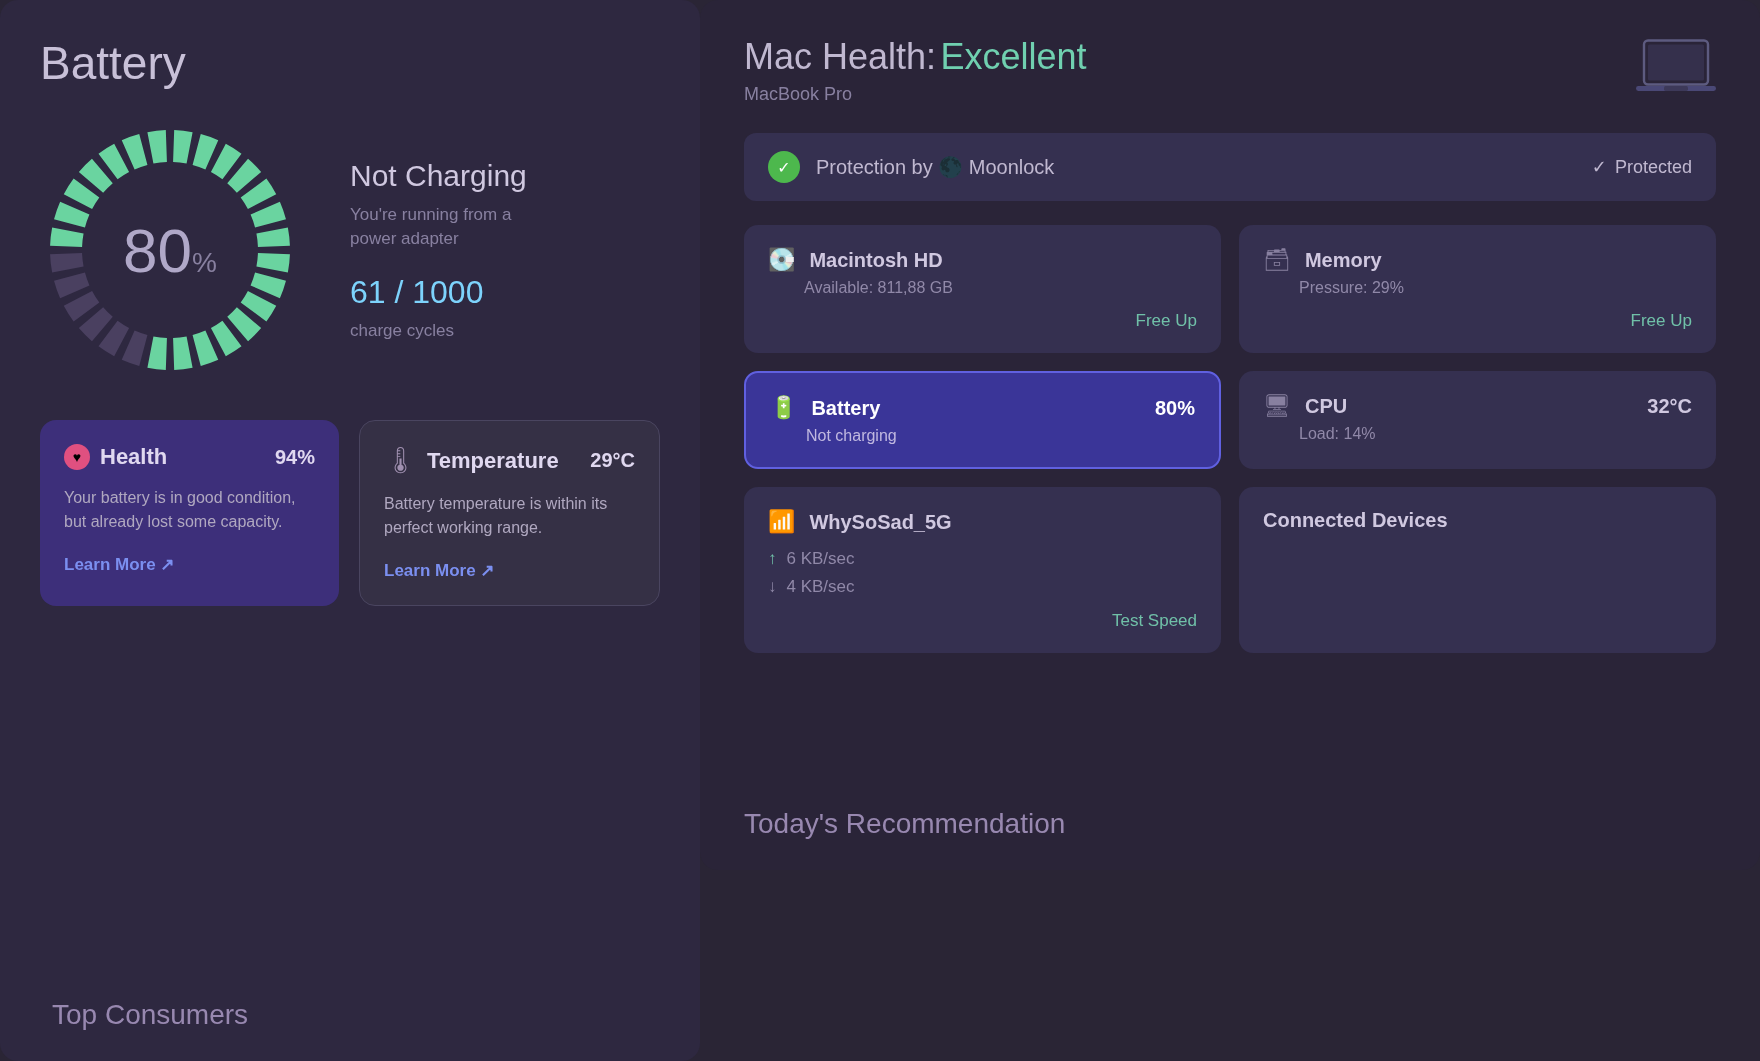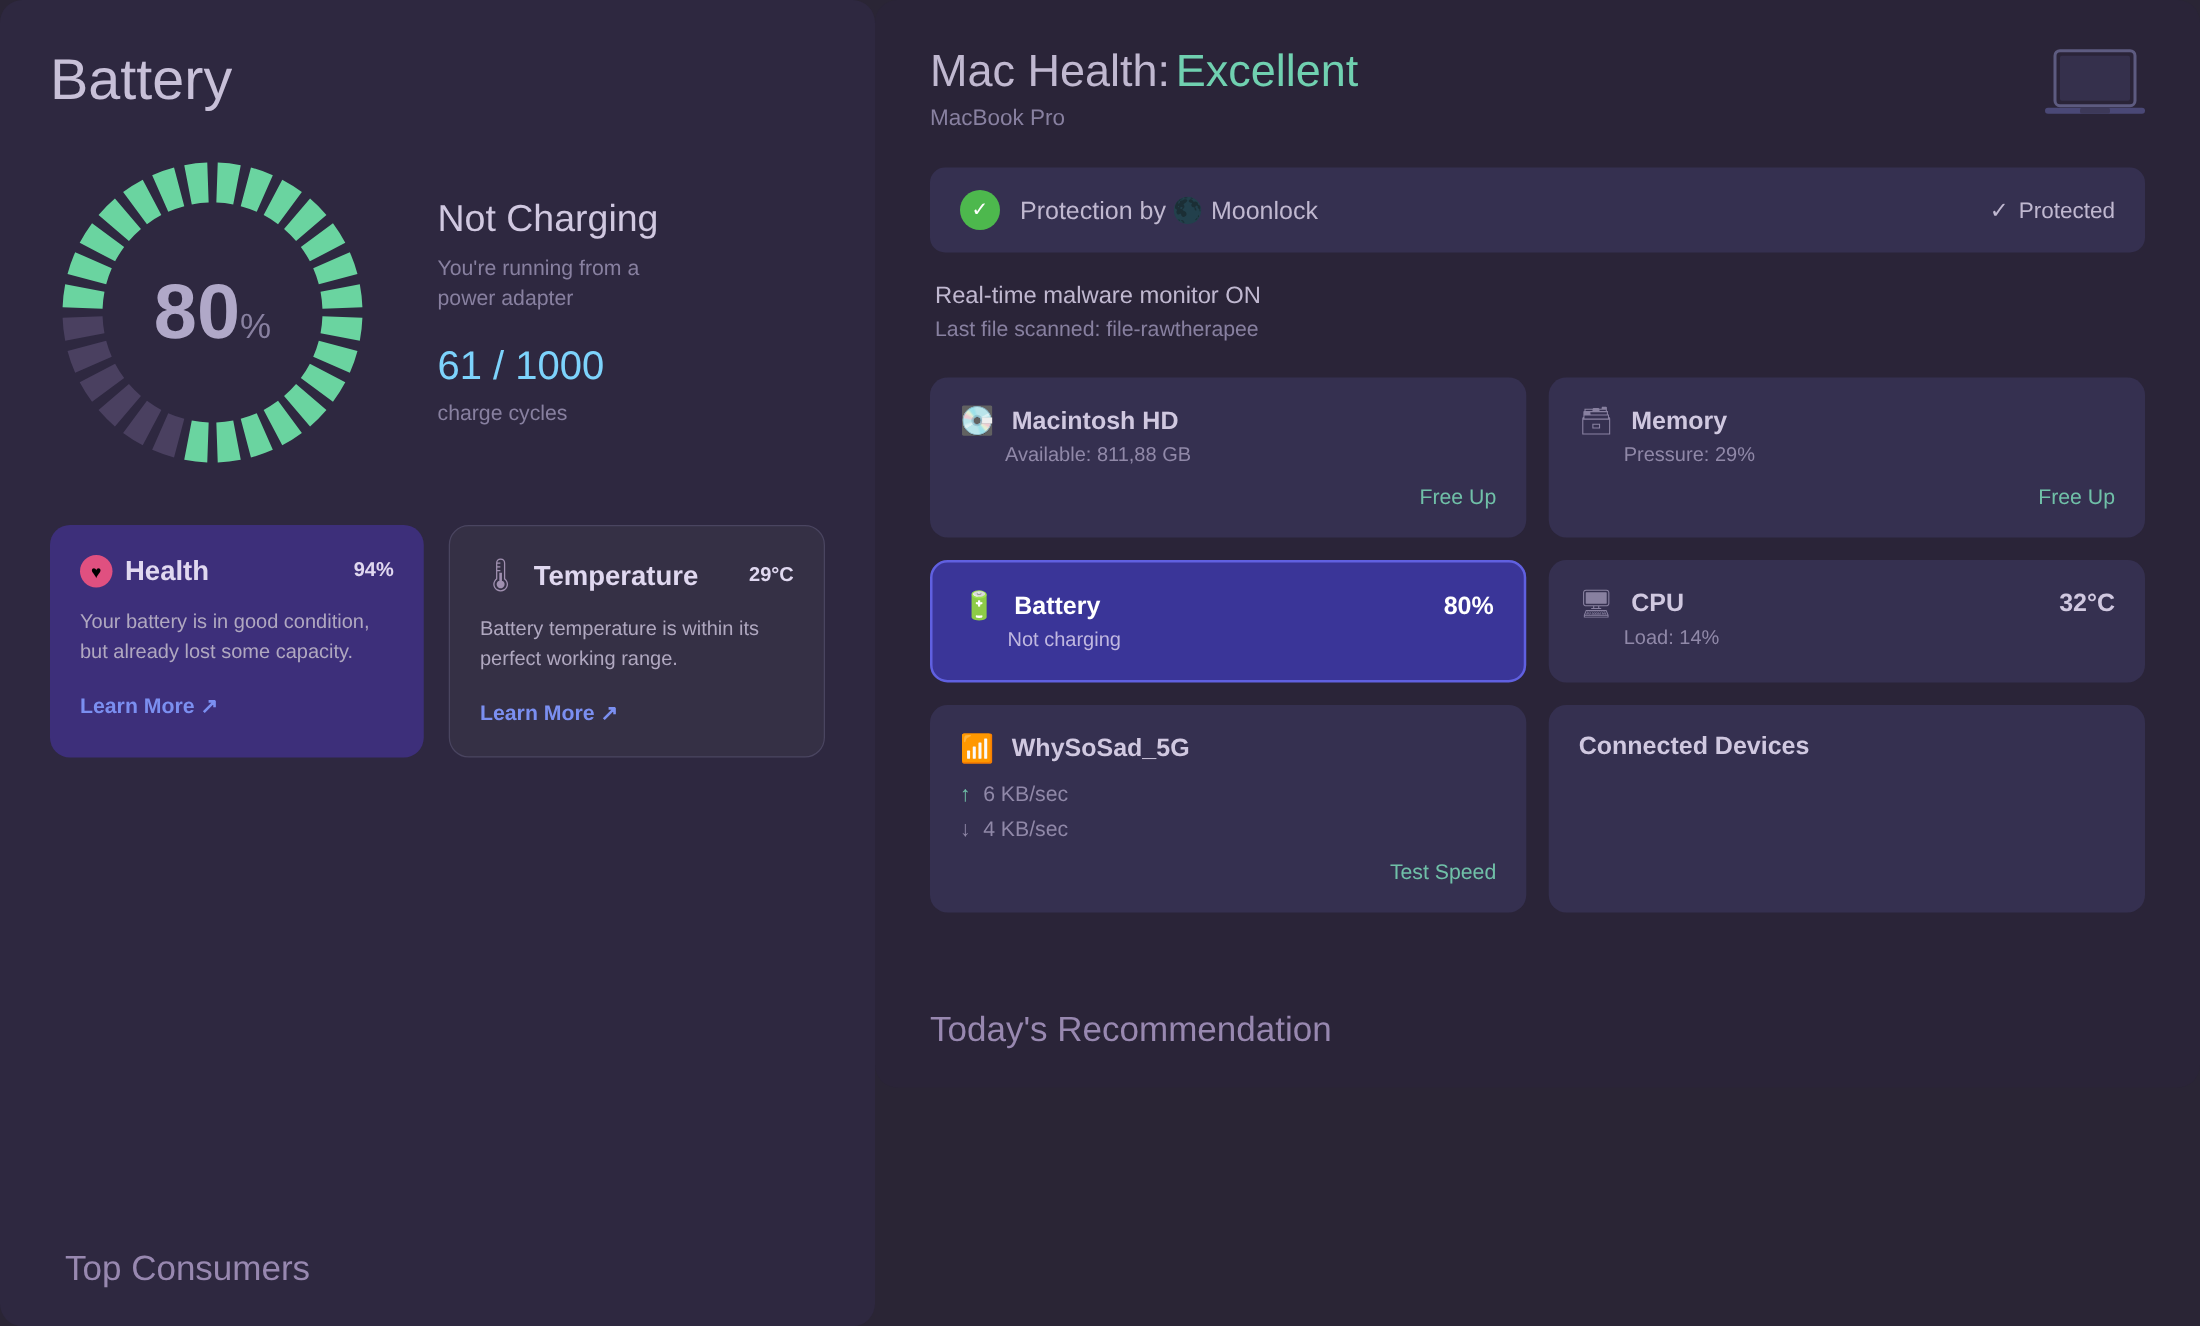--- a/index.html
+++ b/index.html
@@ -51,21 +51,21 @@
       position: absolute;
       top: 50%;
       left: 50%;
       transform: translate(-50%, -50%);
       text-align: center;
       color: #c8c0d8;
     }
 
     .donut-percent {
       font-size: 62px;
-      font-weight: 700;
+      font-weight: 400;
       color: #b0a8c8;
     }
 
     .donut-percent-sign {
       font-size: 28px;
       color: #8880a0;
     }
 
     .charge-info {
       display: flex;
@@ -134,21 +134,21 @@
       gap: 10px;
     }
 
     .card-title {
       font-size: 22px;
       font-weight: 600;
       color: #e0d8f0;
     }
 
     .card-value {
-      font-size: 16px;
+      font-size: 20px;
       font-weight: 600;
       color: #e0d8f0;
     }
 
     .card-body {
       font-size: 16px;
       color: #b0a8c0;
       line-height: 1.5;
       margin-bottom: 20px;
     }
@@ -565,24 +565,20 @@
       <span>Protection by</span>
       <span> 🌑 </span>
       <span>Moonlock</span>
     </span>
     <div class="protected-badge">
       <span>✓</span>
       <span>Protected</span>
     </div>
   </div>
 
-  <div class="malware-info">
-    <div class="malware-on">Real-time malware monitor ON</div>
-    <div class="last-scanned">Last file scanned: file-rawtherapee</div>
-  </div>
 
   <div class="grid-2">
     <div class="info-card">
       <div class="info-card-header">
         <span class="info-card-icon">💽</span>
         <span class="info-card-title">Macintosh HD</span>
       </div>
       <div class="info-card-sub">Available: 811,88 GB</div>
       <div class="free-up">Free Up</div>
     </div>

